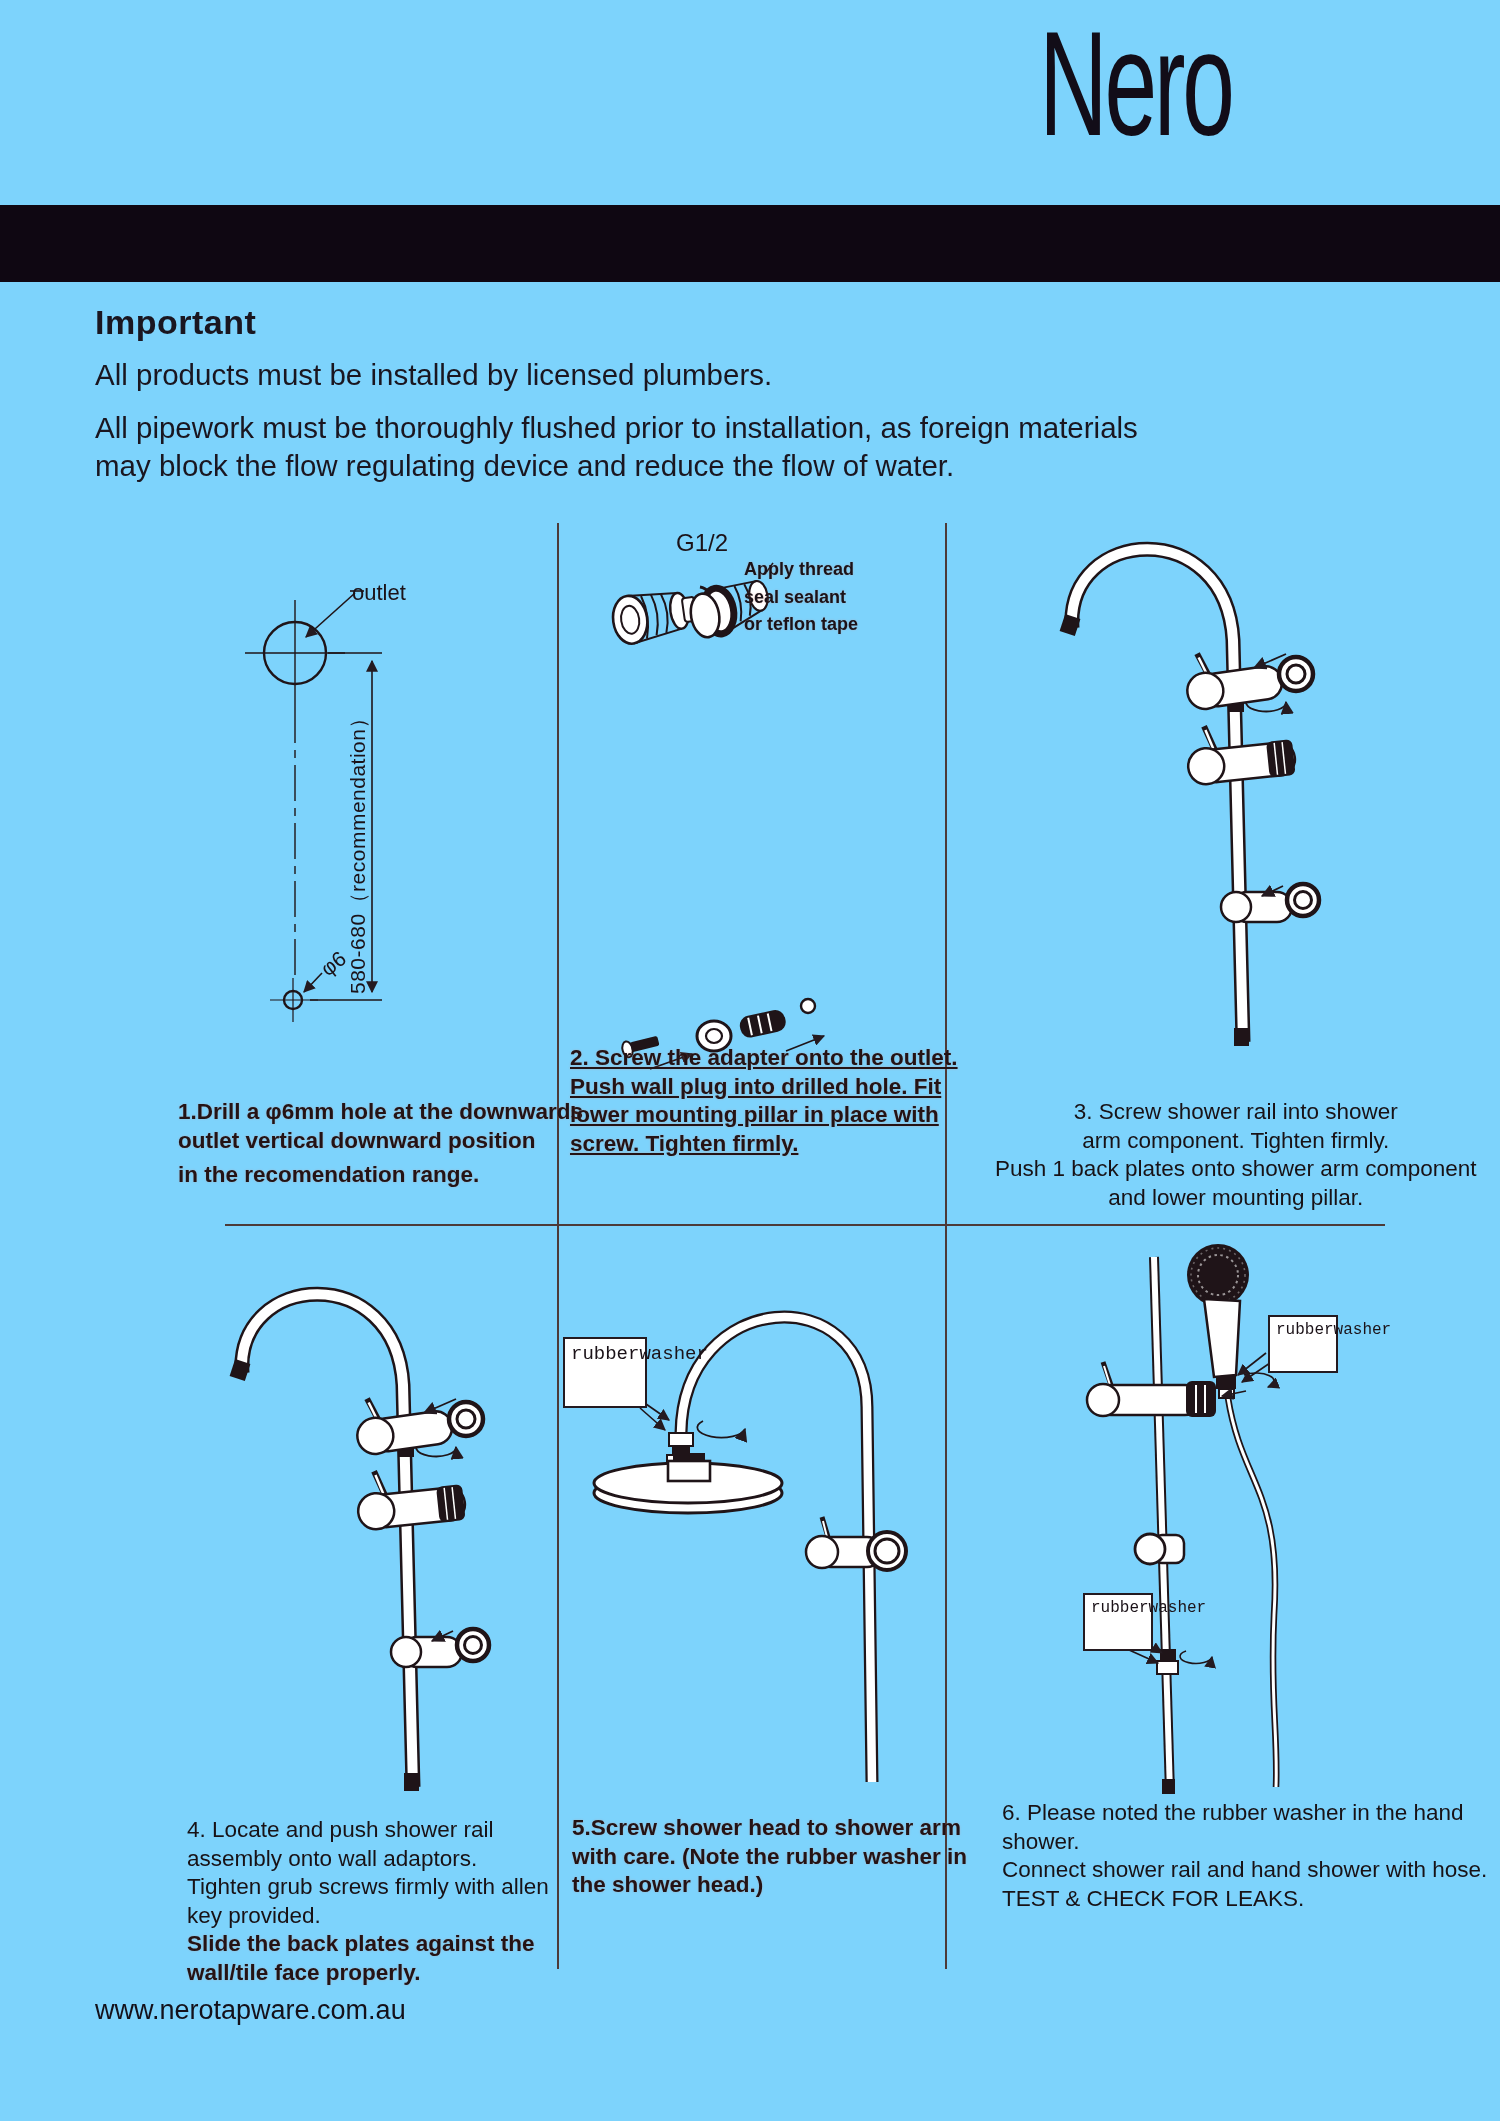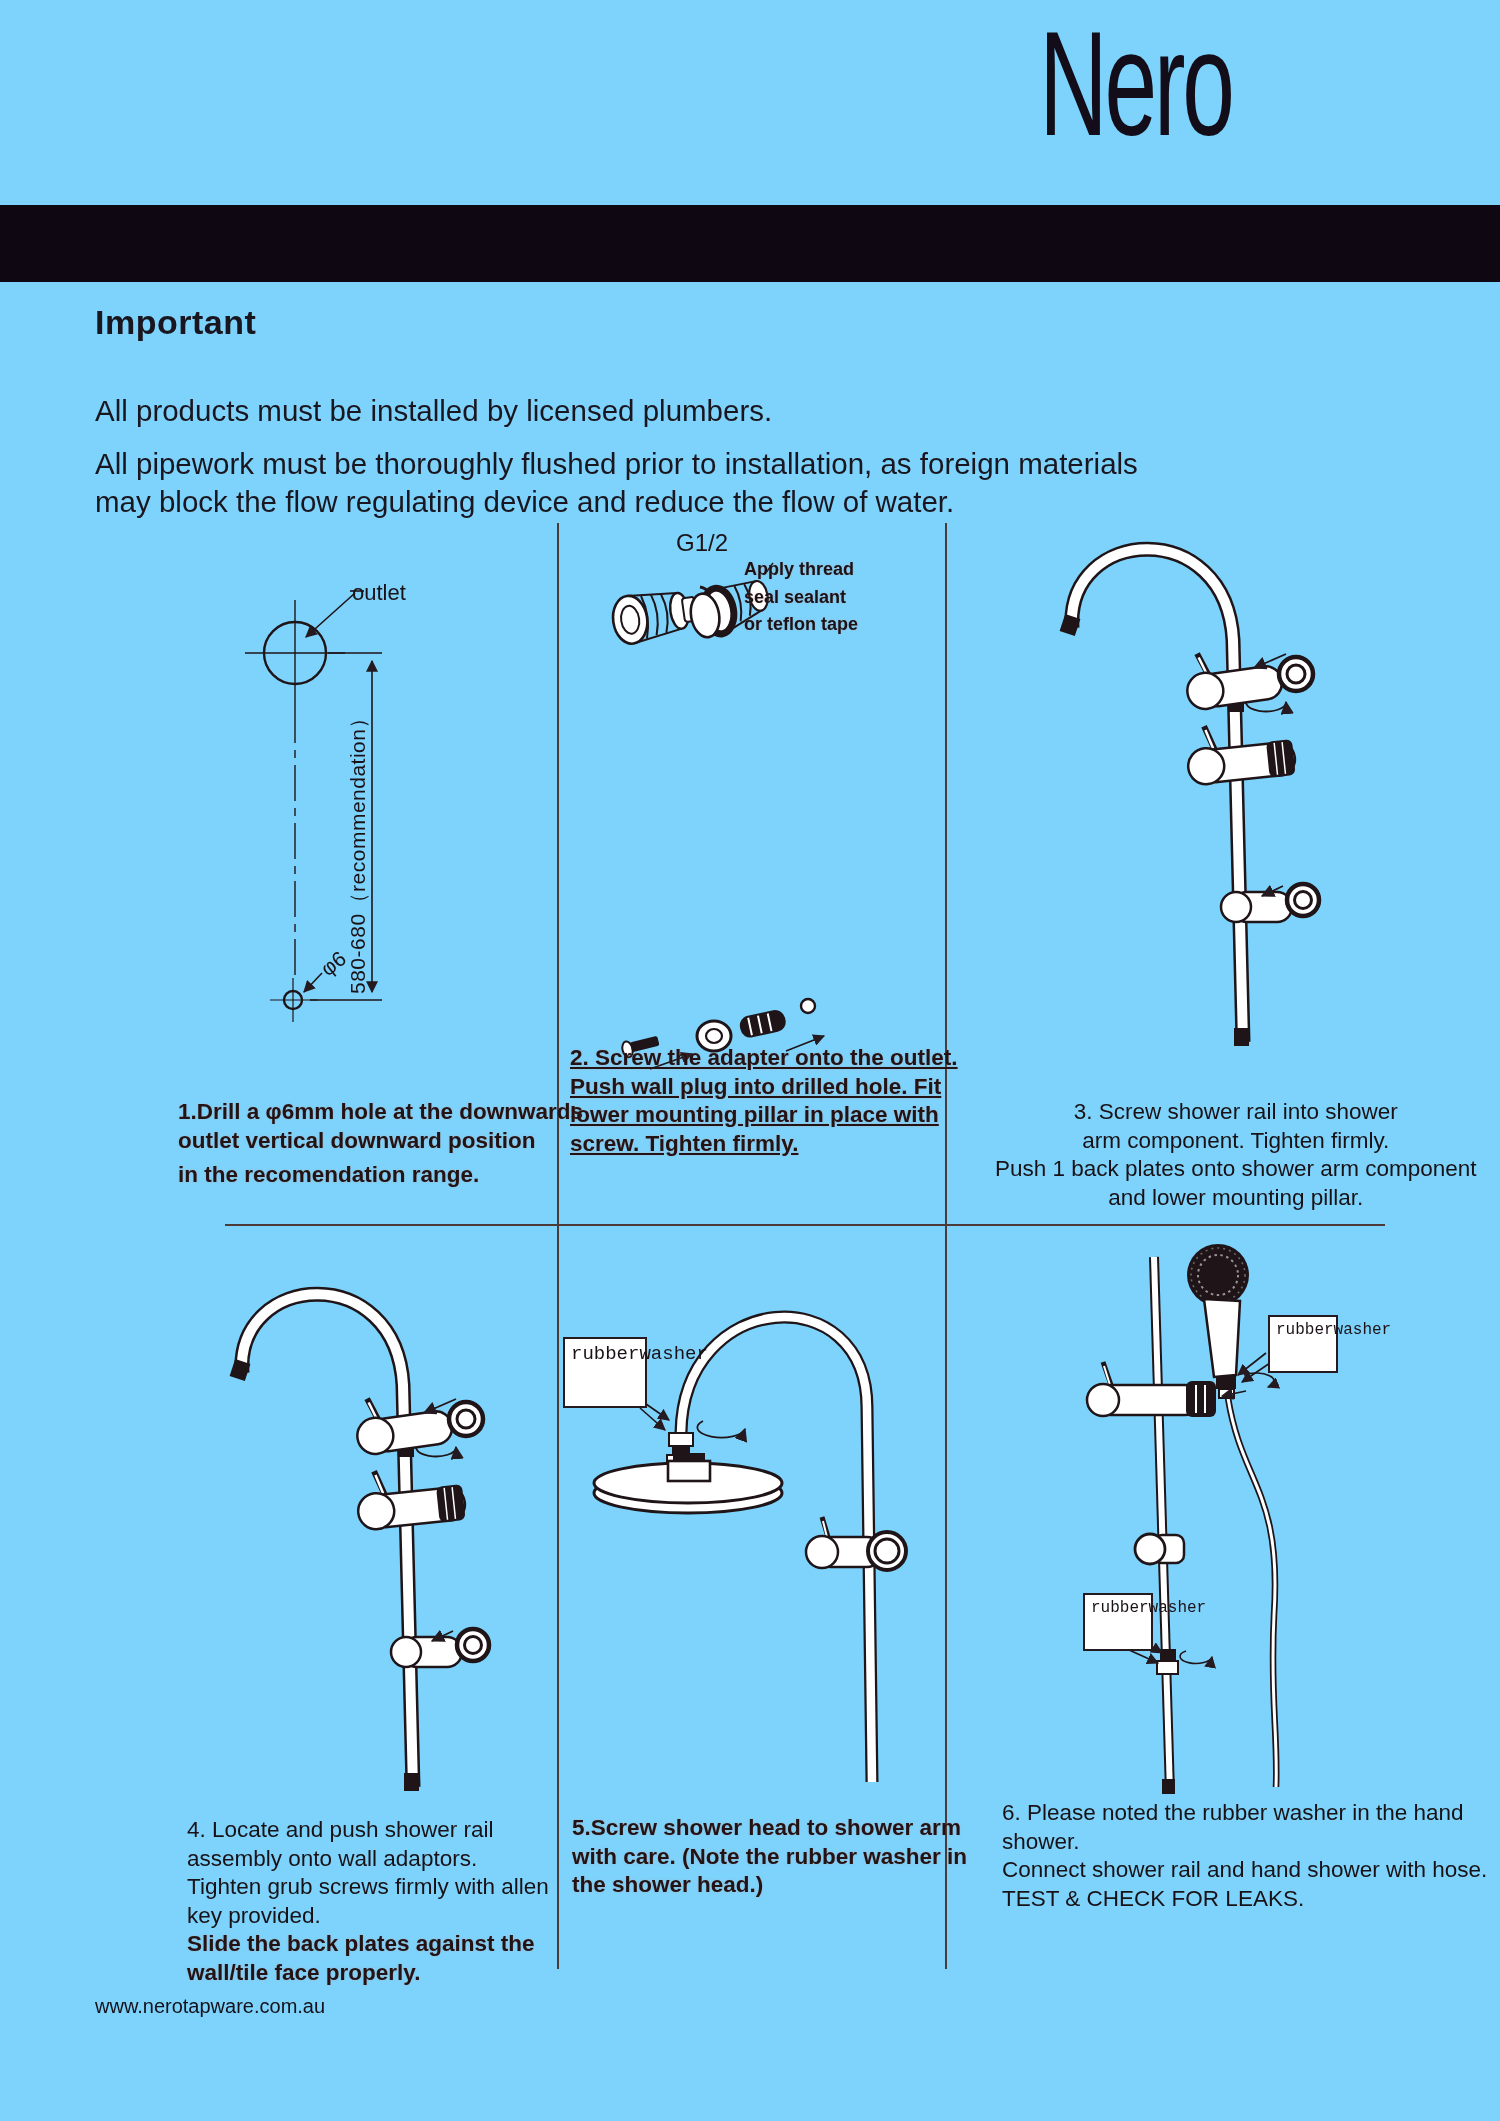--- a/index.html
+++ b/index.html
@@ -10,21 +10,21 @@
   }
   
   .logo{
     position:absolute;top:10px;right:268px;font-size:148px;font-weight:400;
     letter-spacing:-5px;color:#120d18;transform:scaleX(.64);transform-origin:100% 0;
     line-height:1;white-space:nowrap;
   }
   .band{position:absolute;left:0;top:205px;width:1500px;height:77px;background:#0f0712;}
   
   .h-important{position:absolute;left:95px;top:303px;font-size:34px;font-weight:700;letter-spacing:.5px;}
-  .notice{position:absolute;left:95px;font-size:29.5px;white-space:nowrap;margin-top:36px;}
+  .notice{position:absolute;left:95px;font-size:29.5px;white-space:nowrap;}
   
   .vline{position:absolute;width:2px;background:#4d3a38;}
   .hline{position:absolute;height:2px;background:#4d3a38;}
   
   .cap{position:absolute;font-size:22.5px;line-height:28.5px;white-space:nowrap;color:#181216;}
   .hl{font-weight:700;color:#241315;text-shadow:0 0 2px rgba(226,128,106,.38);}
   .cap .gap{margin-top:6px;}
   
   .figlabel{position:absolute;font-size:22px;white-space:nowrap;color:#1b1218;}
   .rot90{transform:rotate(-90deg);transform-origin:0 0;letter-spacing:.5px;}
@@ -35,21 +35,21 @@
     position:absolute;border:2px solid #241a20;background:#fff;
     font-family:"Liberation Mono", monospace;color:#1b1218;
     display:flex;flex-direction:row;align-items:flex-start;padding:4px 6px 2px 6px;box-sizing:border-box;
   }
   .washerbox .pill{position:relative;background:#1f1418;border-radius:7px;align-self:center;}
   .washerbox .pill::after{content:"";position:absolute;left:18%;right:18%;top:35%;height:2px;background:#fff;opacity:.65;}
   .wb-lg{width:84px;height:71px;font-size:19px;line-height:22px;}
   .wb-lg .pill{width:44px;height:11px;margin-bottom:3px;}
   .wb-sm{width:70px;height:58px;font-size:16px;line-height:18px;}
   .wb-sm .pill{width:36px;height:9px;margin-bottom:2px;}
-  .footer{position:absolute;left:95px;top:1995px;font-size:20px;color:#14111a;}
+  .footer{position:absolute;left:95px;top:1995px;font-size:27px;color:#14111a;}
   svg{position:absolute;overflow:visible;}
   svg *{vector-effect:none;}
 </style>
 </head>
 <body>
 
 <div class="page">
 
   <svg width="0" height="0" aria-hidden="true">
     <defs>

